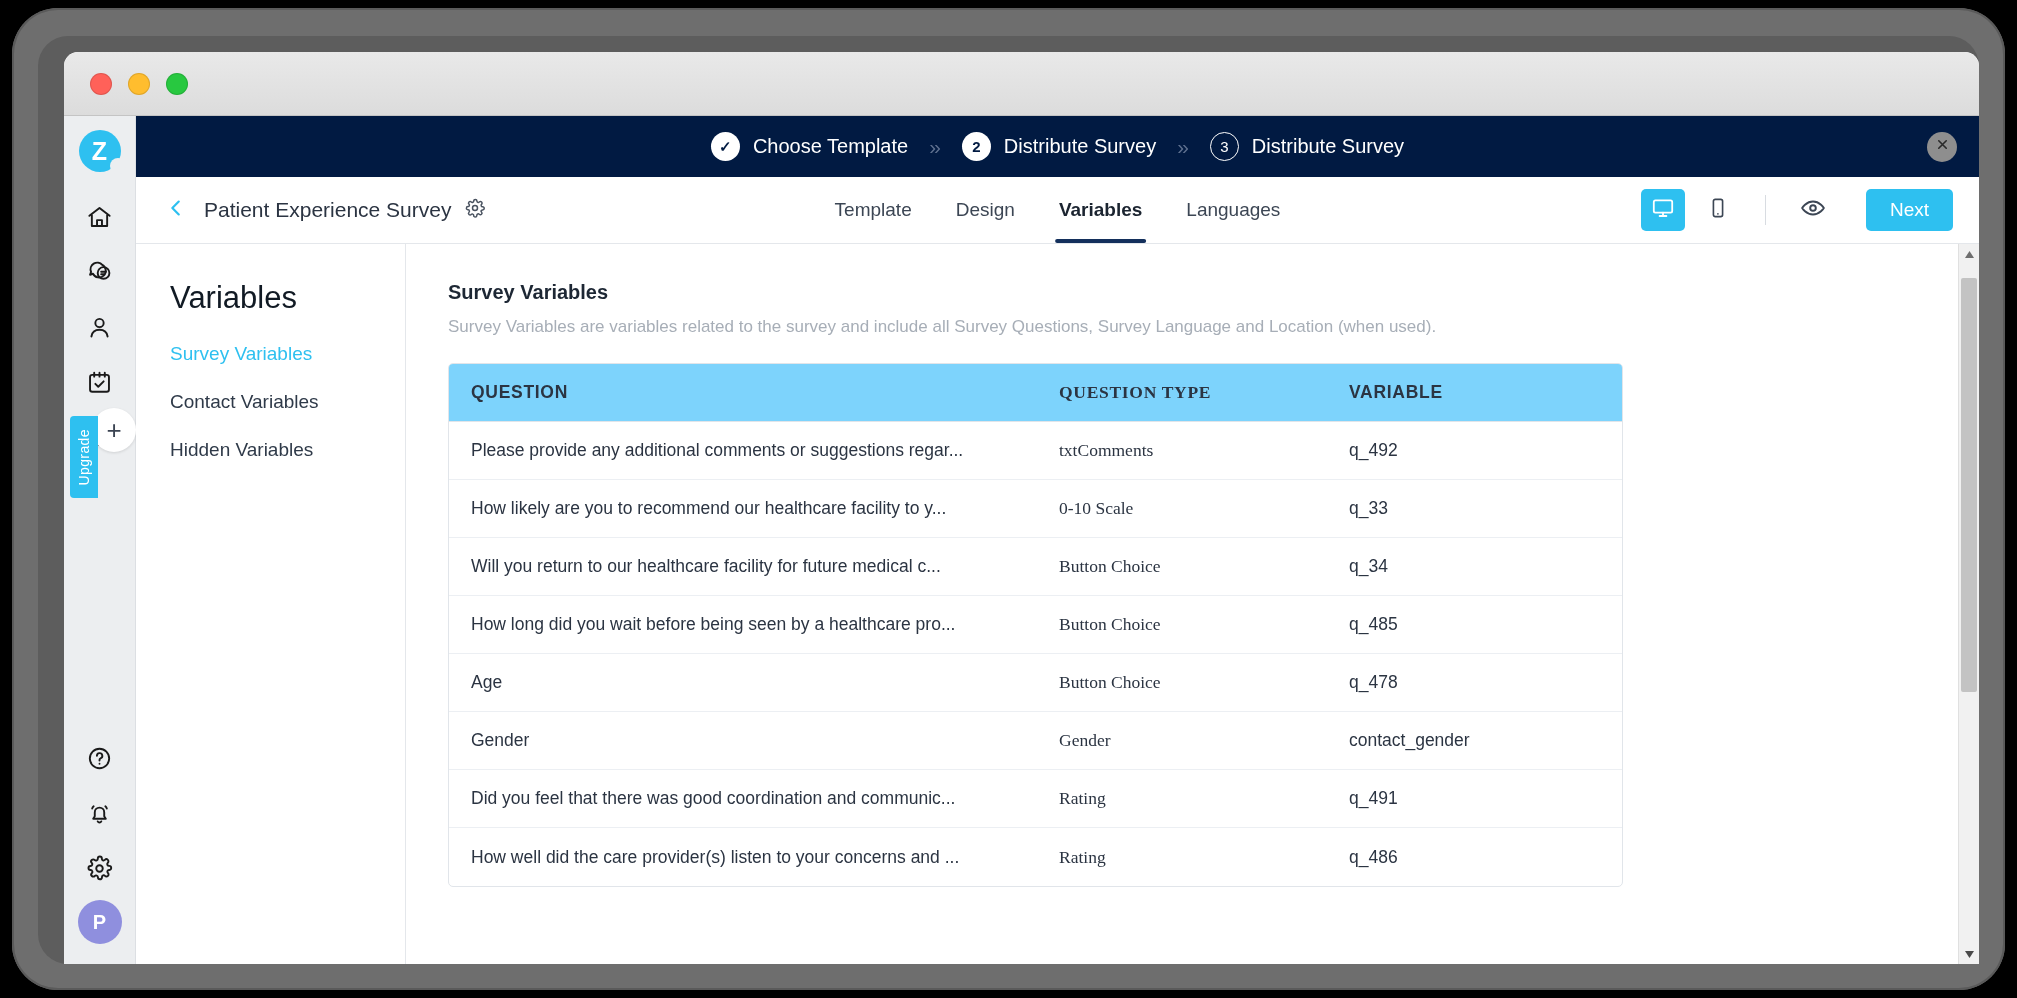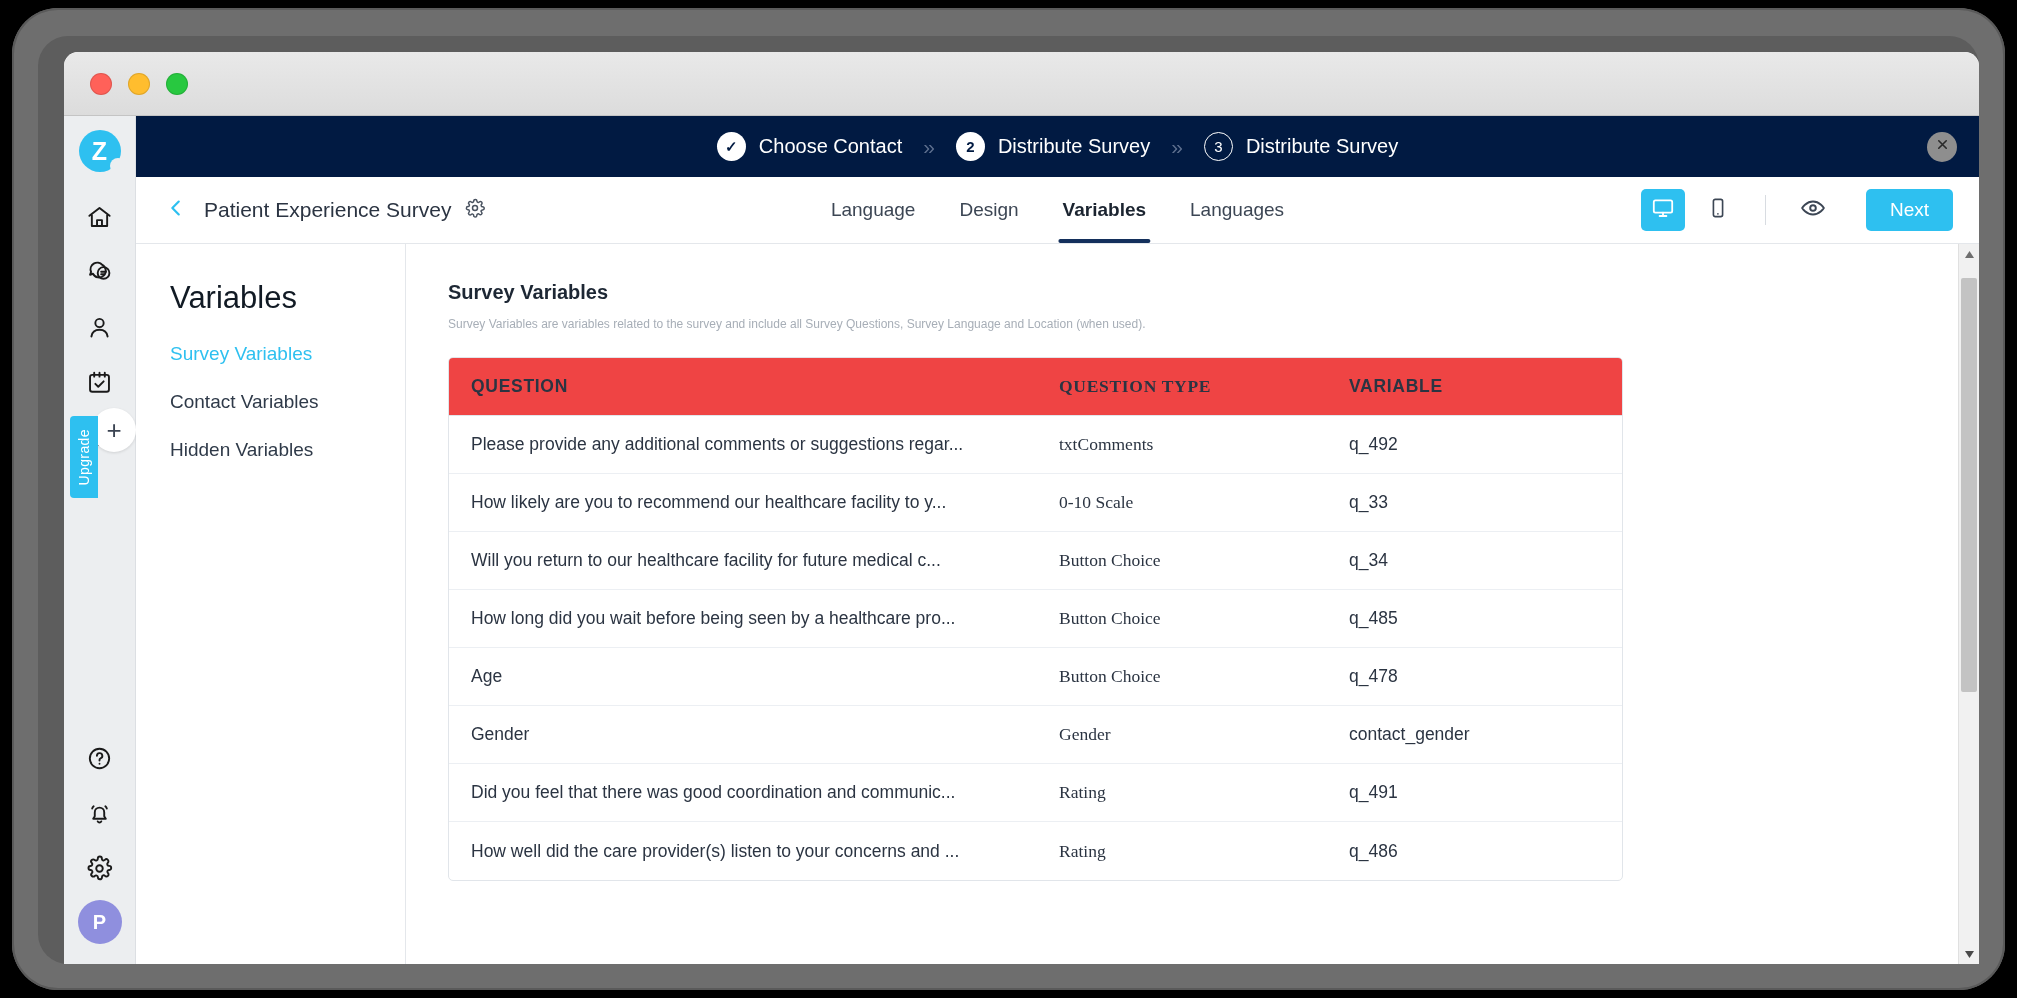--- a/index.html
+++ b/index.html
@@ -323,42 +323,42 @@
     min-width: 0;
     overflow: hidden;
   }
   .panel h2 {
     font-size: 20px;
     font-weight: bold;
     color: #1d2734;
     margin-bottom: 13px;
   }
   .panel .desc {
-    font-size: 12px;
+    font-size: 17px;
     color: #a7aeb7;
     margin-bottom: 26px;
   }
 
   
   .table {
     border: 1px solid #e1e5ea;
     border-radius: 5px;
     width: 1175px;
     overflow: hidden;
   }
   .trow {
     display: flex;
     align-items: center;
     height: 58px;
     border-bottom: 1px solid #eceff3;
     padding: 0 22px;
   }
   .trow:last-child { border-bottom: none; }
   .thead {
-    background: #ef4444;
+    background: #7dd3fc;
     height: 58px;
     font-size: 15px;
     letter-spacing: .7px;
     font-weight: bold;
     color: #1d2734;
     border-bottom: 1px solid #e1e5ea;
   }
   .c-question { flex: 0 0 588px; font-size: 17.5px; color: #2b3442;
                 overflow: hidden; white-space: nowrap; text-overflow: ellipsis; padding-right: 14px; }
   .c-type     { flex: 0 0 290px; font-size: 17.5px; color: #2b3442; font-family: Liberation Serif, serif; }
@@ -509,21 +509,21 @@
           <span>P</span>
         </div>
       </div>
 
       <div class="main-col">
 
         <div class="wizard">
 
           <div class="step">
             <span class="step-badge filled">✓</span>
-            <span>Choose Contact</span>
+            <span>Choose Template</span>
           </div>
 
           <span class="step-sep">»</span>
 
           <div class="step">
             <span class="step-badge filled">2</span>
             <span>Distribute Survey</span>
           </div>
 
           <span class="step-sep">»</span>
@@ -557,21 +557,21 @@
           <div class="gear-btn">
             <span>
               <svg width="20" height="20" viewBox="0 0 24 24" fill="none" stroke="#4a5360" stroke-width="1.8" stroke-linecap="round" stroke-linejoin="round">
                 <circle cx="12" cy="12" r="3"></circle>
                 <path d="M19.4 15a1.6 1.6 0 0 0 .3 1.8l.1.1a1.9 1.9 0 1 1-2.7 2.7l-.1-.1a1.6 1.6 0 0 0-1.8-.3 1.6 1.6 0 0 0-1 1.5v.2a1.9 1.9 0 1 1-3.8 0v-.1a1.6 1.6 0 0 0-1-1.5 1.6 1.6 0 0 0-1.8.3l-.1.1a1.9 1.9 0 1 1-2.7-2.7l.1-.1a1.6 1.6 0 0 0 .3-1.8 1.6 1.6 0 0 0-1.5-1H3.6a1.9 1.9 0 1 1 0-3.8h.1a1.6 1.6 0 0 0 1.5-1 1.6 1.6 0 0 0-.3-1.8l-.1-.1a1.9 1.9 0 1 1 2.7-2.7l.1.1a1.6 1.6 0 0 0 1.8.3h.1a1.6 1.6 0 0 0 1-1.5V3.6a1.9 1.9 0 1 1 3.8 0v.1a1.6 1.6 0 0 0 1 1.5 1.6 1.6 0 0 0 1.8-.3l.1-.1a1.9 1.9 0 1 1 2.7 2.7l-.1.1a1.6 1.6 0 0 0-.3 1.8v.1a1.6 1.6 0 0 0 1.5 1h.2a1.9 1.9 0 1 1 0 3.8h-.1a1.6 1.6 0 0 0-1.5 1z"></path>
               </svg>
             </span>
           </div>
 
           <div class="tabs">
-            <div class="tab">Language</div>
+            <div class="tab">Template</div>
             <div class="tab">Design</div>
             <div class="tab active">Variables</div>
             <div class="tab">Languages</div>
           </div>
 
           <div class="head-right">
             <div class="icon-btn active">
               <span>
                 <svg width="24" height="24" viewBox="0 0 24 24" fill="none" stroke="#ffffff" stroke-width="1.8" stroke-linecap="round" stroke-linejoin="round">
                   <rect x="2.8" y="4.4" width="18.4" height="12.2" rx="1.6"></rect>

